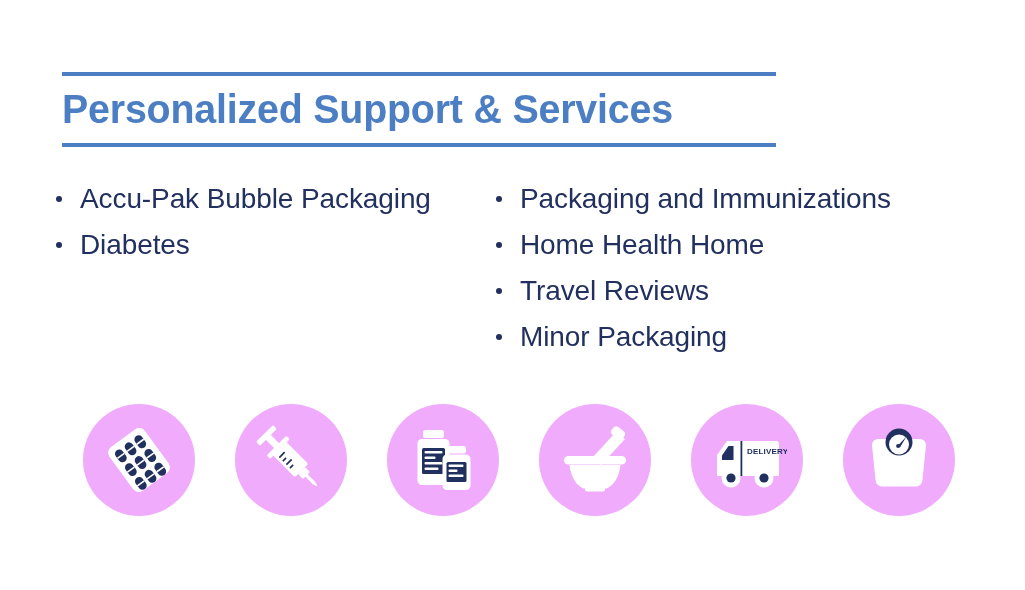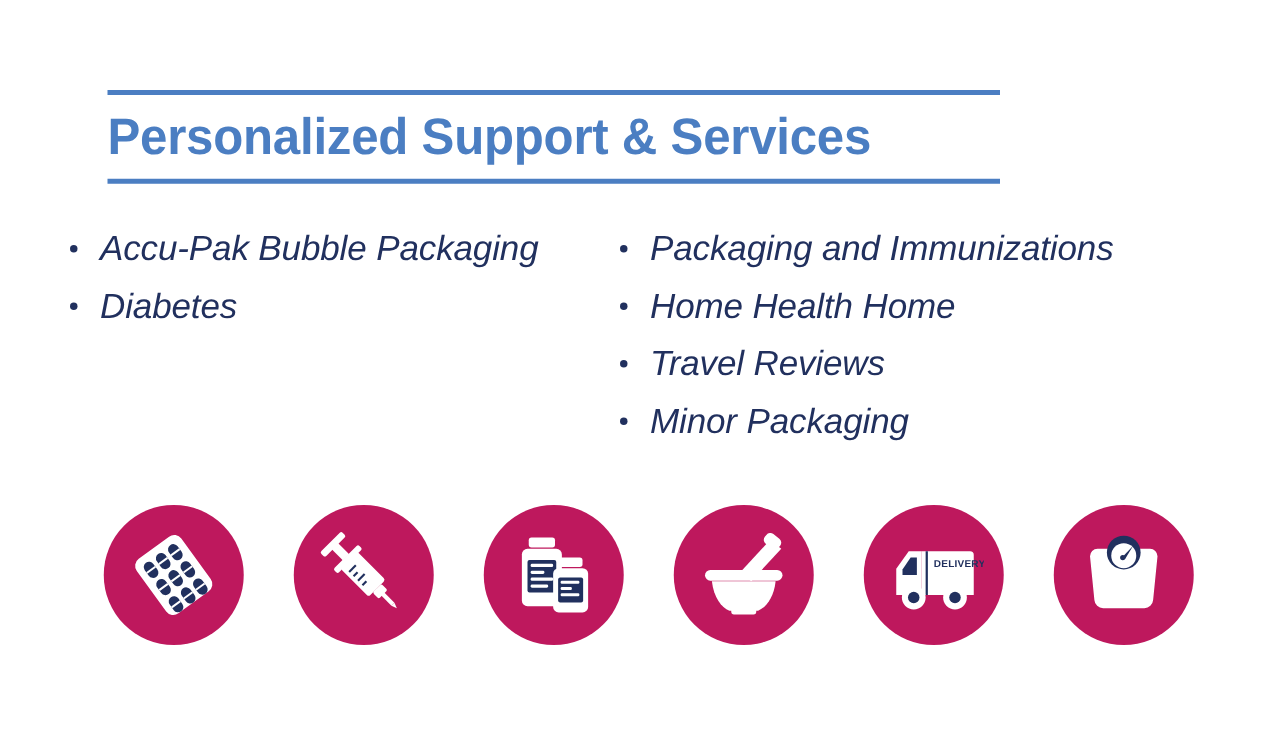--- a/index.html
+++ b/index.html
@@ -21,21 +21,20 @@
     inset: 0;
     background: #ffffff;
   }
 
   
   .title-block {
     position: absolute;
     left: 62px;
     top: 72px;
     width: 714px;
-    margin-left: 24px;
   }
   .rule {
     height: 4px;
     background: #4b7ec2;
     width: 100%;
   }
   .rule-top { margin-bottom: 0; }
   .rule-bottom { margin-top: 0; }
 
   .title-text {
@@ -54,21 +53,20 @@
   
   .lists {
     position: absolute;
     left: 0;
     top: 176px;
     width: 1025px;
     display: flex;
   }
   .list-col {
     box-sizing: border-box;
-    font-style: italic;
   }
   .list-col.left  { width: 493px; padding-left: 53px; }
   .list-col.right { width: 532px; padding-left: 0px; }
 
   ul.svc-list {
     list-style: none;
     margin: 0;
     padding: 0;
   }
   ul.svc-list li {
@@ -100,21 +98,21 @@
     top: 404px;
     width: 1025px;
     height: 112px;
   }
   .icon-badge {
     position: absolute;
     top: 0;
     width: 112px;
     height: 112px;
     border-radius: 50%;
-    background: #be185d;
+    background: #f0abfc;
     display: flex;
     align-items: center;
     justify-content: center;
   }
   .icon-badge svg { display: block; }
 
   .pos-0 { left: 83px; }
   .pos-1 { left: 235px; }
   .pos-2 { left: 387px; }
   .pos-3 { left: 539px; }

